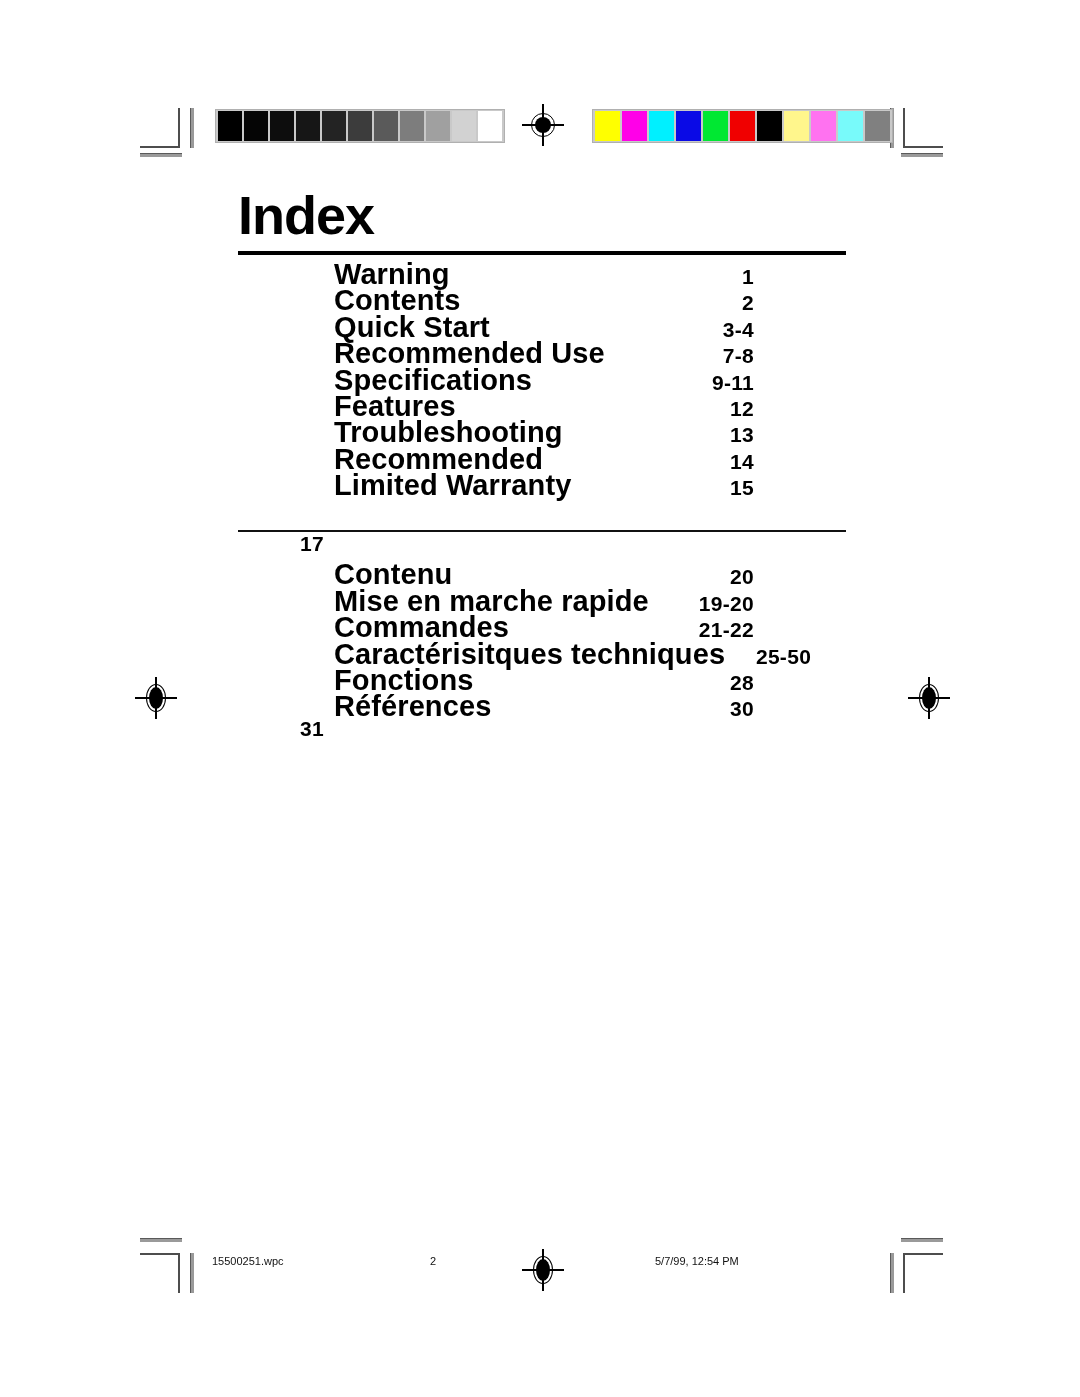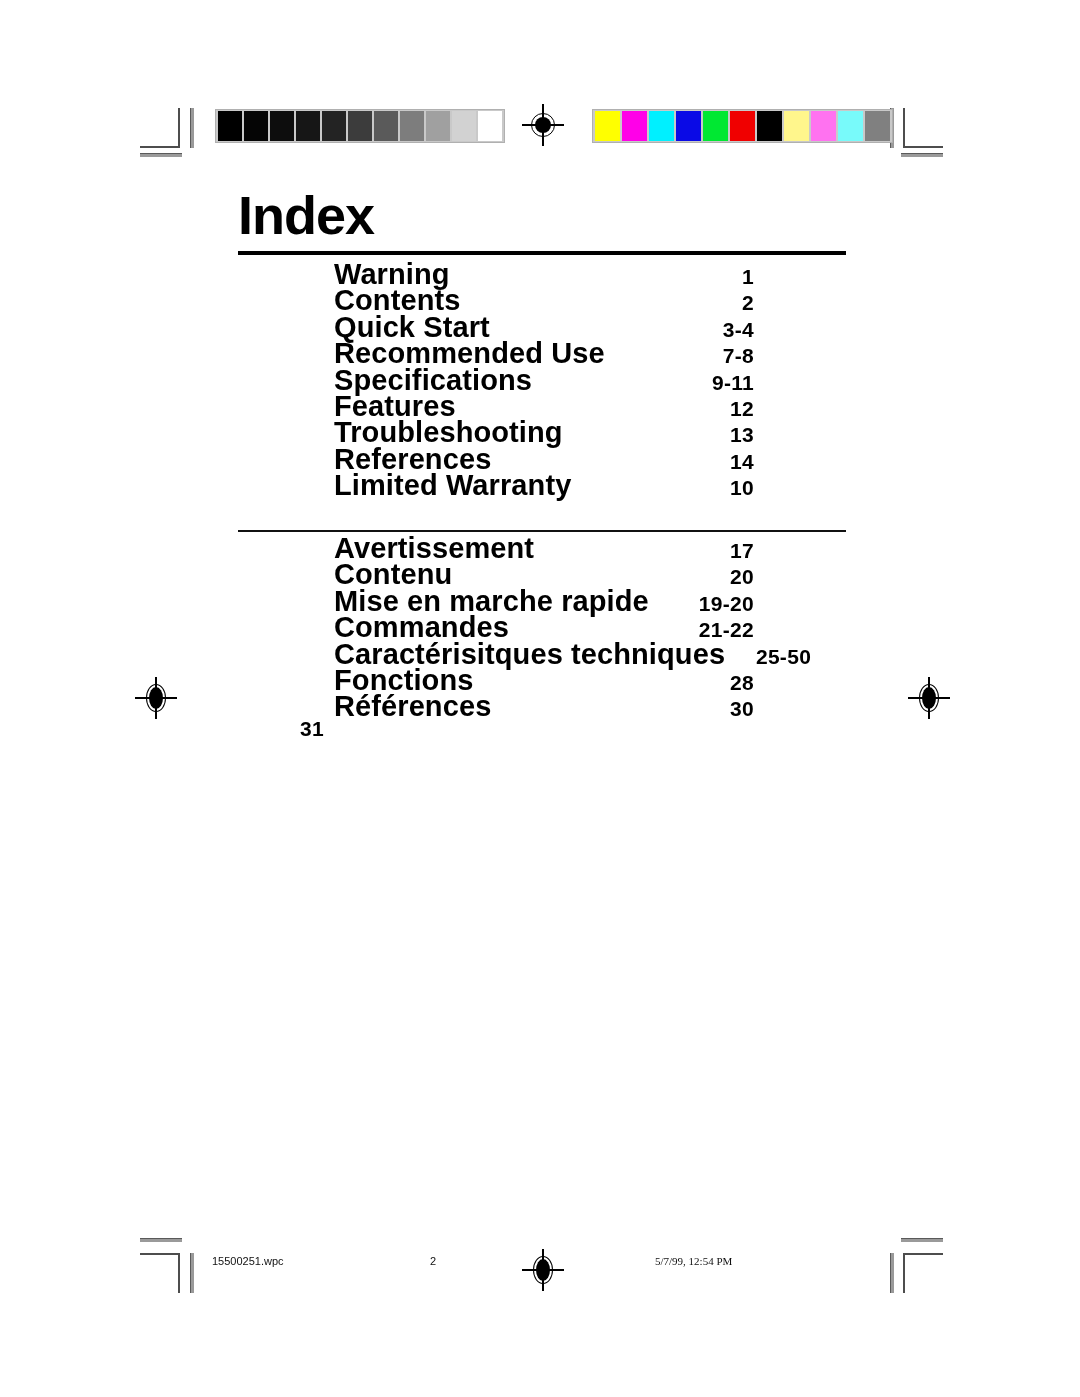--- a/index.html
+++ b/index.html
@@ -148,21 +148,21 @@
   .footer-text {
     position: absolute;
     font-size: 11px;
     font-weight: normal;
     color: #111;
     white-space: nowrap;
     font-family: "Liberation Sans", sans-serif;
   }
   .footer-file { left: 212px; top: 1255px; }
   .footer-page { left: 430px; top: 1255px; }
-  .footer-date { left: 655px; top: 1255px; font-family: Liberation Serif, serif; }
+  .footer-date { left: 655px; top: 1255px; }
 </style>
 </head>
 <body>
 
 <div class="crop-corner" style="left:140px; top:108px;">
   <i style="left:0; top:38px; width:40px; height:2px;"></i>
   <i style="left:38px; top:0; width:2px; height:40px;"></i>
 </div>
 <div class="crop-bar" style="left:140px; top:153px; width:42px;"></div>
 <div class="crop-tick" style="left:190px; top:108px; height:40px;"></div>
@@ -248,34 +248,33 @@
   </div>
   <div class="index-row">
     <span class="entry-label">Features</span>
     <span class="entry-page">12</span>
   </div>
   <div class="index-row">
     <span class="entry-label">Troubleshooting</span>
     <span class="entry-page">13</span>
   </div>
   <div class="index-row">
-    <span class="entry-label">References</span>
+    <span class="entry-label">Recommended</span>
     <span class="entry-page">14</span>
   </div>
   <div class="index-row">
     <span class="entry-label">Limited Warranty</span>
-    <span class="entry-page">10</span>
+    <span class="entry-page">15</span>
   </div>
 </div>
 
 <div class="rule-mid"></div>
 
 <div class="index-list french">
   <div class="index-row">
-    <span class="entry-label">Avertissement</span>
     <span class="entry-page">17</span>
   </div>
   <div class="index-row">
     <span class="entry-label">Contenu</span>
     <span class="entry-page">20</span>
   </div>
   <div class="index-row">
     <span class="entry-label">Mise en marche rapide</span>
     <span class="entry-page">19-20</span>
   </div>

